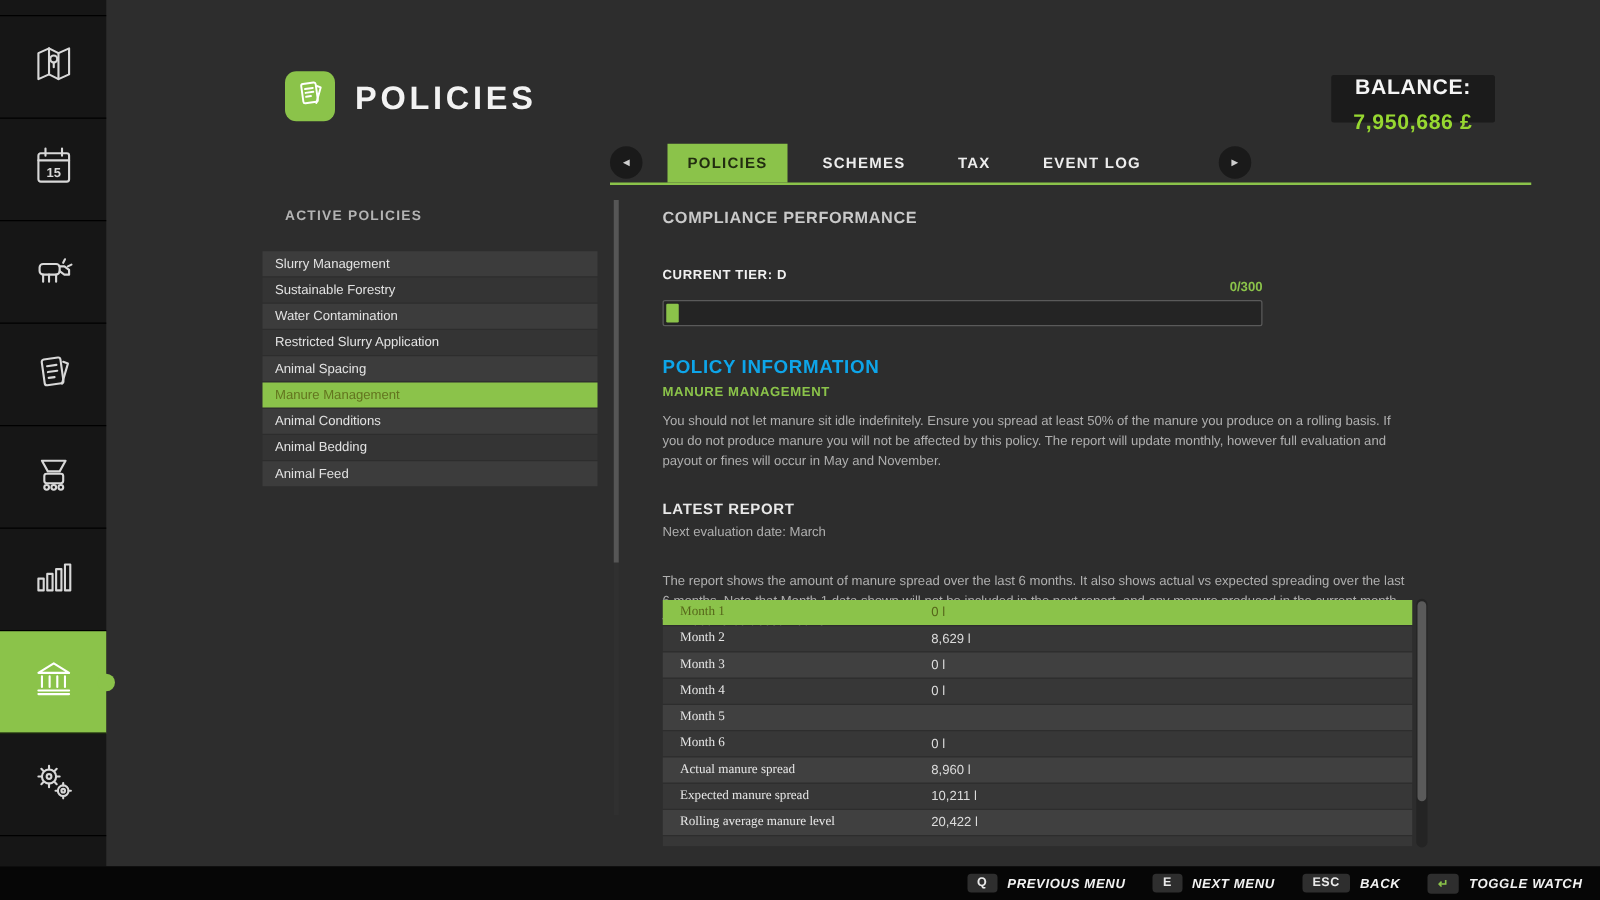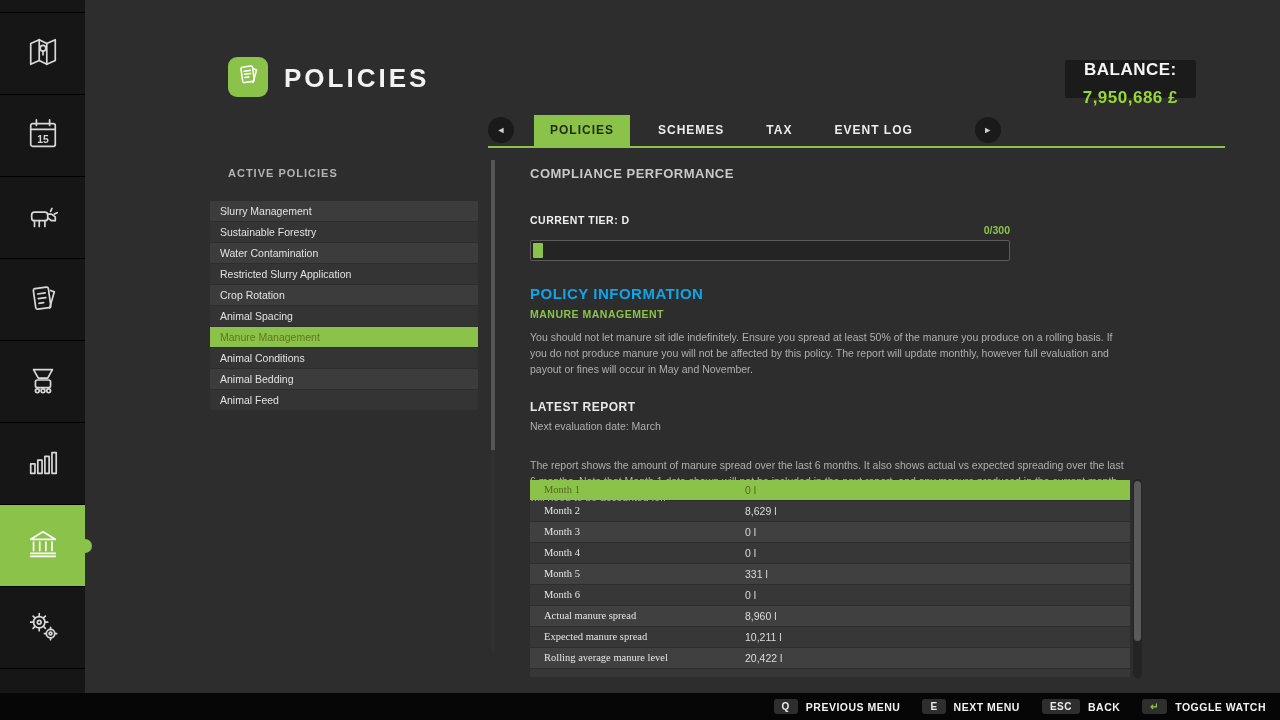--- a/index.html
+++ b/index.html
@@ -91,21 +91,21 @@
   .table-scrollbar .thumb { position:absolute; left:1px; top:2px; width:7px; height:160px;
     background:#5a5a5a; border-radius:4px; }
 
   
   .footer { position:absolute; left:0; bottom:0; width:1280px; height:27px; background:#060606;
     display:flex; align-items:center; justify-content:flex-end; gap:22px; padding-right:14px; }
   .hint { display:flex; align-items:center; gap:8px; }
   .keychip { background:#2e2e2e; border-radius:3px; padding:2px 8px; font-size:10px;
     font-weight:bold; color:#eaeaea; letter-spacing:0.5px; }
   .keychip.green { color:#8bc34a; }
-  .hint .hlabel { font-size:10.5px; font-weight:bold; color:#f2f2f2; letter-spacing:0.5px; }
+  .hint .hlabel { font-size:10.5px; font-weight:bold; color:#f2f2f2; letter-spacing:0.5px;font-style:italic; }
 </style>
 </head>
 <body>
 
 <div class="stage">
 
   <div class="sidebar">
     <div class="side-stub"></div>
 
     <div class="side-item">
@@ -225,21 +225,20 @@
     <div class="tab">EVENT LOG</div>
     <div class="tab-arrow right">►</div>
   </div>
 
   <div class="left-head">ACTIVE POLICIES</div>
   <div class="policy-list">
     <div class="policy-row">Slurry Management</div>
     <div class="policy-row">Sustainable Forestry</div>
     <div class="policy-row">Water Contamination</div>
     <div class="policy-row">Restricted Slurry Application</div>
-    <div class="policy-row">Crop Rotation</div>
     <div class="policy-row">Animal Spacing</div>
     <div class="policy-row selected">Manure Management</div>
     <div class="policy-row">Animal Conditions</div>
     <div class="policy-row">Animal Bedding</div>
     <div class="policy-row">Animal Feed</div>
   </div>
 
   <div class="pane-divider">
     <div class="thumb"></div>
   </div>
@@ -271,21 +270,20 @@
     <div class="report-row">
       <span class="c1">Month 3</span>
       <span class="c2">0 l</span>
     </div>
     <div class="report-row">
       <span class="c1">Month 4</span>
       <span class="c2">0 l</span>
     </div>
     <div class="report-row">
       <span class="c1">Month 5</span>
-      <span class="c2">331 l</span>
     </div>
     <div class="report-row">
       <span class="c1">Month 6</span>
       <span class="c2">0 l</span>
     </div>
     <div class="report-row">
       <span class="c1">Actual manure spread</span>
       <span class="c2">8,960 l</span>
     </div>
     <div class="report-row">

